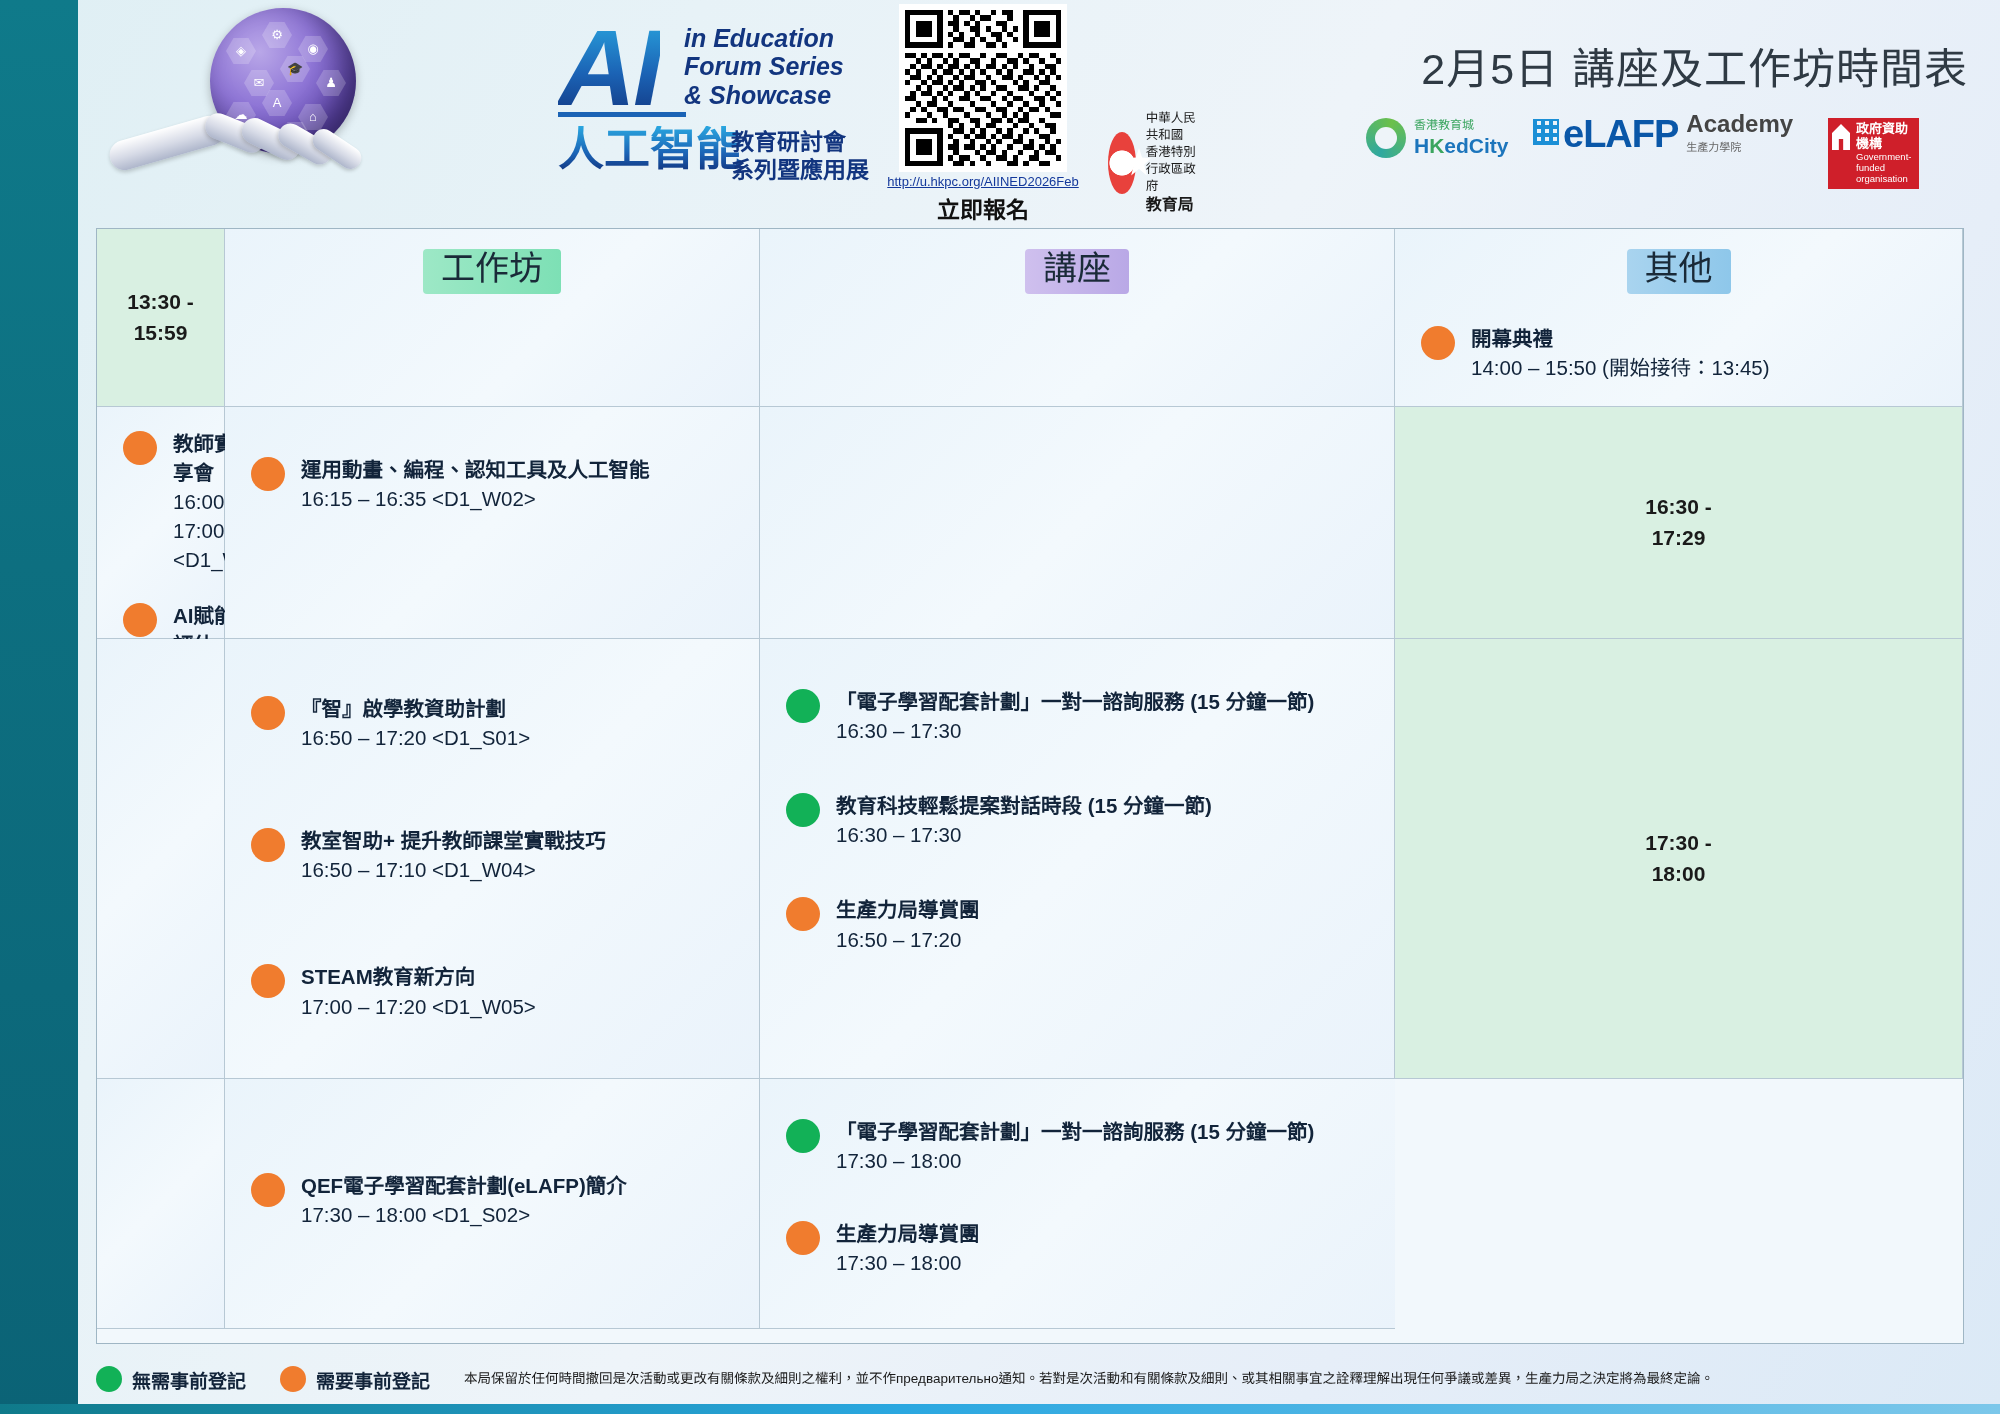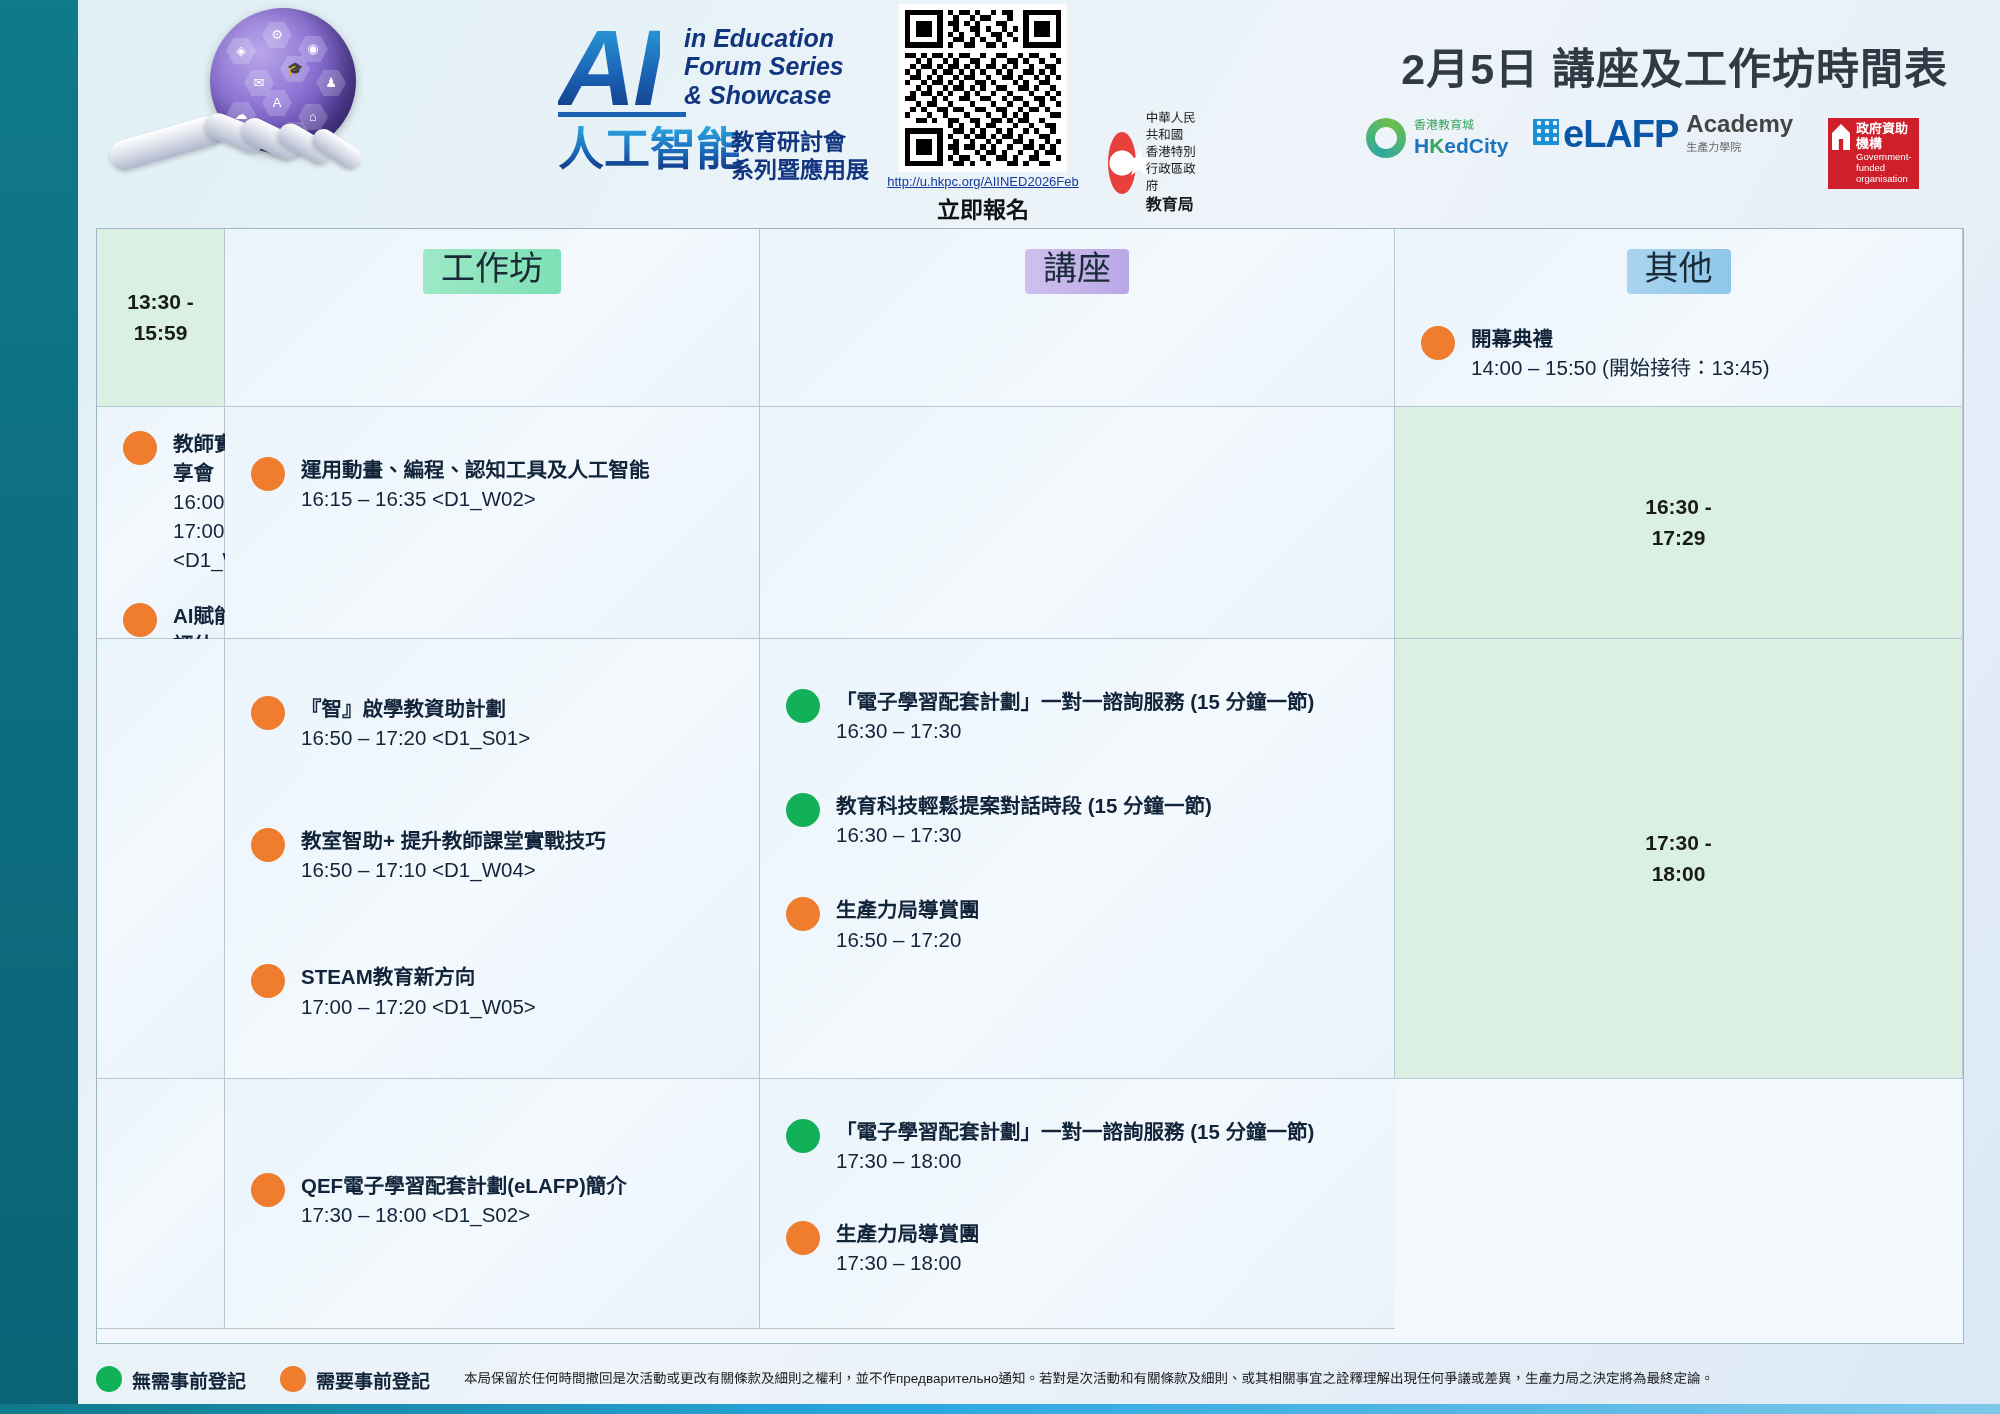--- a/index.html
+++ b/index.html
@@ -124,22 +124,22 @@
     background: #cf1f2a; color: #fff; padding: 4px 8px 4px 28px;
     font-size: 13px; font-weight: bold; position: relative; line-height: 1.15;
   }
   .gov-fund .en { font-size: 9.5px; font-weight: normal; display: block; }
   .gov-arrow {
     position: absolute; left: 4px; top: 6px; width: 18px; height: 26px;
     background: #fff;
     clip-path: polygon(0% 100%, 0% 35%, 50% 0%, 100% 35%, 100% 100%, 62% 100%, 62% 58%, 38% 58%, 38% 100%);
   }
   #header-title {
-    position: absolute; right: 52px; top: 34px;
-    font-size: 43px; font-weight: bold; color: #2f3a44;
+    position: absolute; right: 32px; top: 34px;
+    font-size: 43px; font-weight: normal; color: #2f3a44;
     letter-spacing: 1px;
   }
   
   #table {
     position: absolute; left: 96px; top: 228px; right: 36px; bottom: 70px;
     border: 1px solid #9fb6c4;
     background: #f2f8fc;
     display: grid;
     grid-template-columns: 128px 535px 635px 1fr;
     grid-template-rows: 178px 232px 440px 250px;

